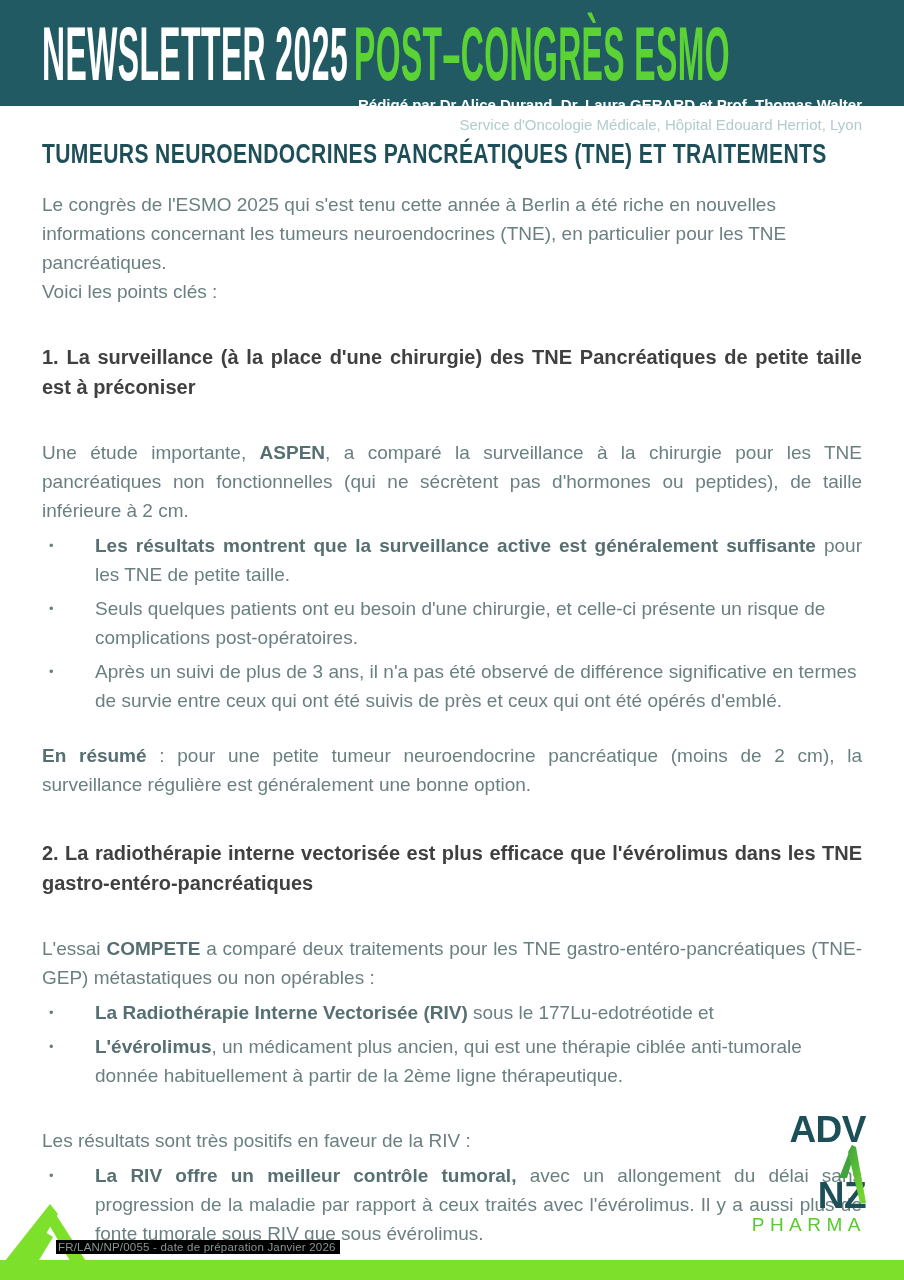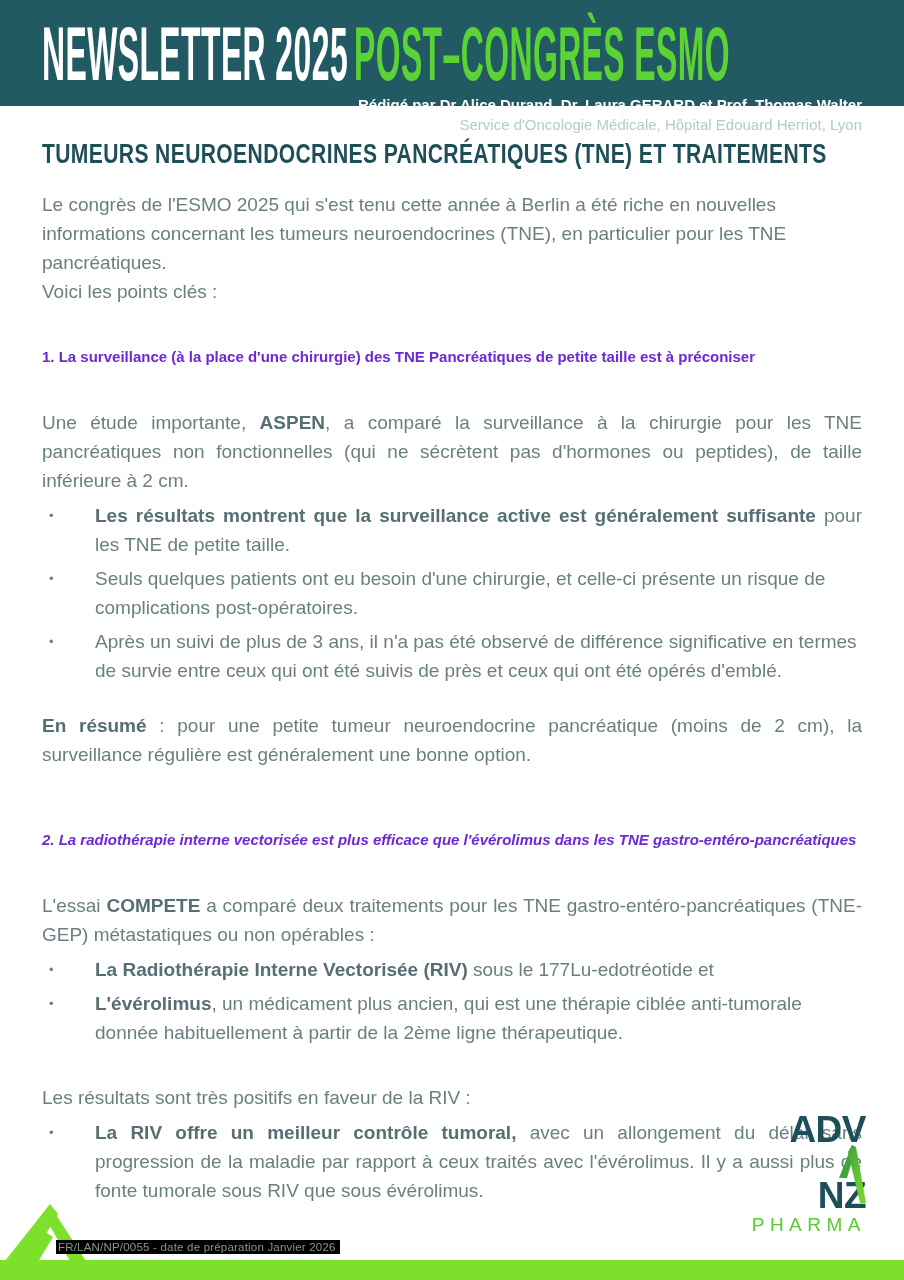--- a/index.html
+++ b/index.html
@@ -20,30 +20,30 @@
   .byline { text-align:right; margin-top:0px; }
   .author { color:#ffffff; font-weight:bold; font-size:15px; line-height:21px; }
   .service { color:#b2cbce; font-size:15px; line-height:19px; }
 
   
   .content { padding:0 42px; color:#6a7f80; font-size:19px; line-height:29px; }
   .article-title { margin:30px 0 0 0; height:30px; }
   .title-scale { transform:scaleX(0.78); font-size:27px; line-height:30px; font-weight:800; color:#1e4f59; letter-spacing:0.5px; }
   .intro { margin:24px 0 0 0; }
   .intro-followup { margin:0; }
-  .section-heading { font-size:15px; line-height:30px; font-weight:bold; color:#6d28d9; text-align:justify; margin:36px 0 0 0; }
+  .section-heading { font-size:20px; line-height:30px; font-weight:bold; color:#404040; text-align:justify; margin:36px 0 0 0; }
   .para { margin:36px 0 0 0; }
   .justify { text-align:justify; }
   b, .bold { font-weight:bold; color:#566f72; }
   .bullets { list-style:none; margin:6px 0 0 0; padding:0; }
   .bullets li { display:flex; margin-top:5px; }
   .dot { flex:0 0 53px; width:53px; box-sizing:border-box; padding-left:7px; font-size:13px; line-height:29px; color:#6a7f80; }
   .li-text { flex:1; }
   .resume { margin-top:26px; }
-  .s2-heading { margin-top:56px;font-style:italic; }
+  .s2-heading { margin-top:39px; }
   .p-mid { }
 
   
   .footer-band { position:absolute; left:0; right:0; bottom:0; height:20px; background:#7de12c; z-index:1; }
   .footer-mark { position:absolute; left:0; bottom:0; width:105px; height:80px; z-index:1; }
   .footer-code { position:absolute; left:56px; bottom:26px; z-index:3; background:#000000;
                  font-size:11.5px; letter-spacing:0.2px; color:#86988e; padding:1px 4px 1px 2px; }
 
   .brand-logo { position:absolute; right:38px; bottom:44px; z-index:2; text-align:center; }
   .logo-top { display:flex; align-items:flex-end; justify-content:center; color:#1d4f58;

